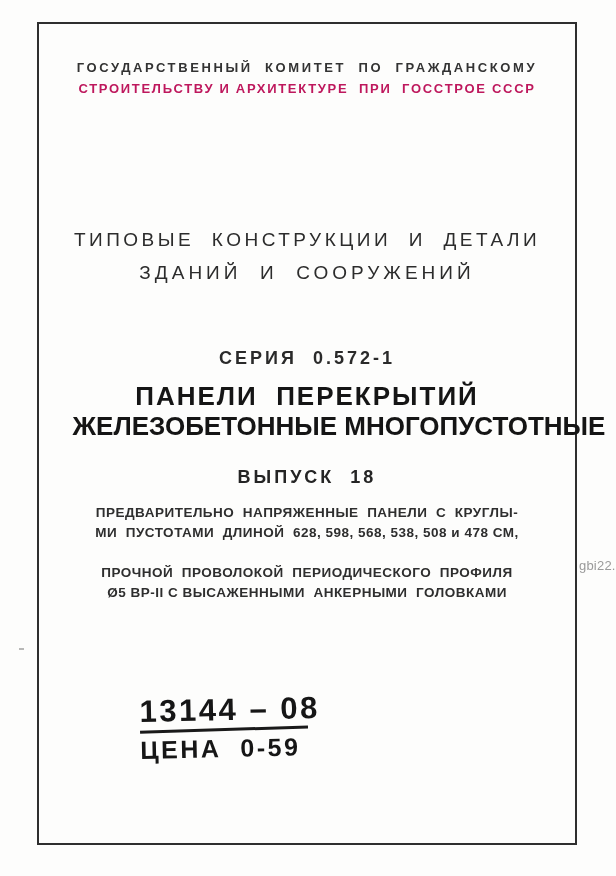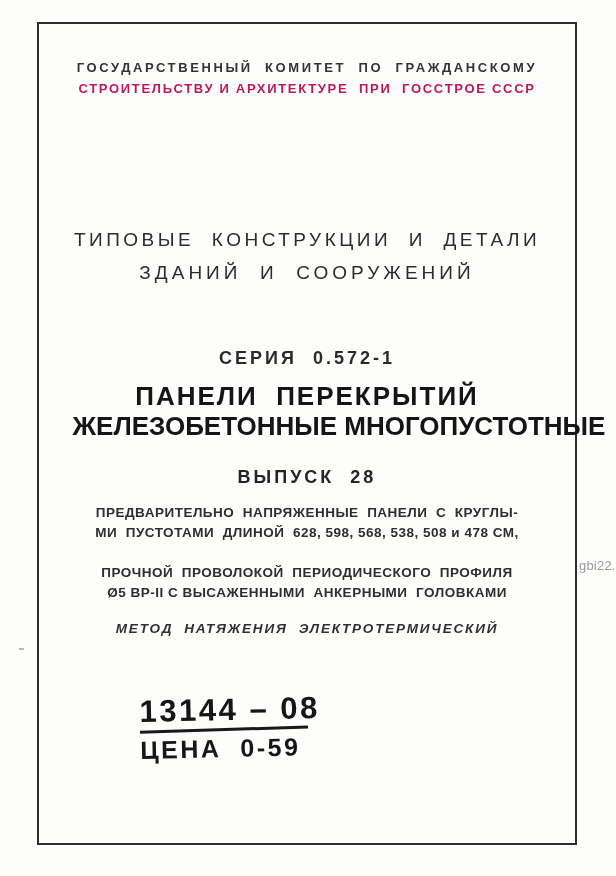--- a/index.html
+++ b/index.html
@@ -83,28 +83,27 @@
   <div class="cline org-line2">СТРОИТЕЛЬСТВУ И АРХИТЕКТУРЕ  ПРИ  ГОССТРОЕ СССР</div>
 
   <div class="cline type1">ТИПОВЫЕ  КОНСТРУКЦИИ  И  ДЕТАЛИ</div>
   <div class="cline type2">ЗДАНИЙ  И  СООРУЖЕНИЙ</div>
 
   <div class="cline series">СЕРИЯ  0.572-1</div>
 
   <div class="cline title1">ПАНЕЛИ  ПЕРЕКРЫТИЙ</div>
   <div class="cline title2">ЖЕЛЕЗОБЕТОННЫЕ МНОГОПУСТОТНЫЕ</div>
 
-  <div class="cline issue">ВЫПУСК  28</div>
+  <div class="cline issue">ВЫПУСК  18</div>
 
   <div class="cline desc desc-1">ПРЕДВАРИТЕЛЬНО  НАПРЯЖЕННЫЕ  ПАНЕЛИ  С  КРУГЛЫ-</div>
   <div class="cline desc desc-2">МИ  ПУСТОТАМИ  ДЛИНОЙ  628, 598, 568, 538, 508 и 478 СМ,</div>
   <div class="cline desc desc-4">ПРОЧНОЙ  ПРОВОЛОКОЙ  ПЕРИОДИЧЕСКОГО  ПРОФИЛЯ</div>
   <div class="cline desc desc-5">Ø5 ВР-II С ВЫСАЖЕННЫМИ  АНКЕРНЫМИ  ГОЛОВКАМИ</div>
 
-  <div class="cline method">МЕТОД  НАТЯЖЕНИЯ  ЭЛЕКТРОТЕРМИЧЕСКИЙ</div>
 
   <div class="stamp">
     <div class="stamp-code">13144 – 08</div>
     <div class="stamp-divider"></div>
     <div class="stamp-price">ЦЕНА  0-59</div>
   </div>
 
   <div class="watermark">gbi22.ru</div>
 
   <div class="margin-tick"></div>

